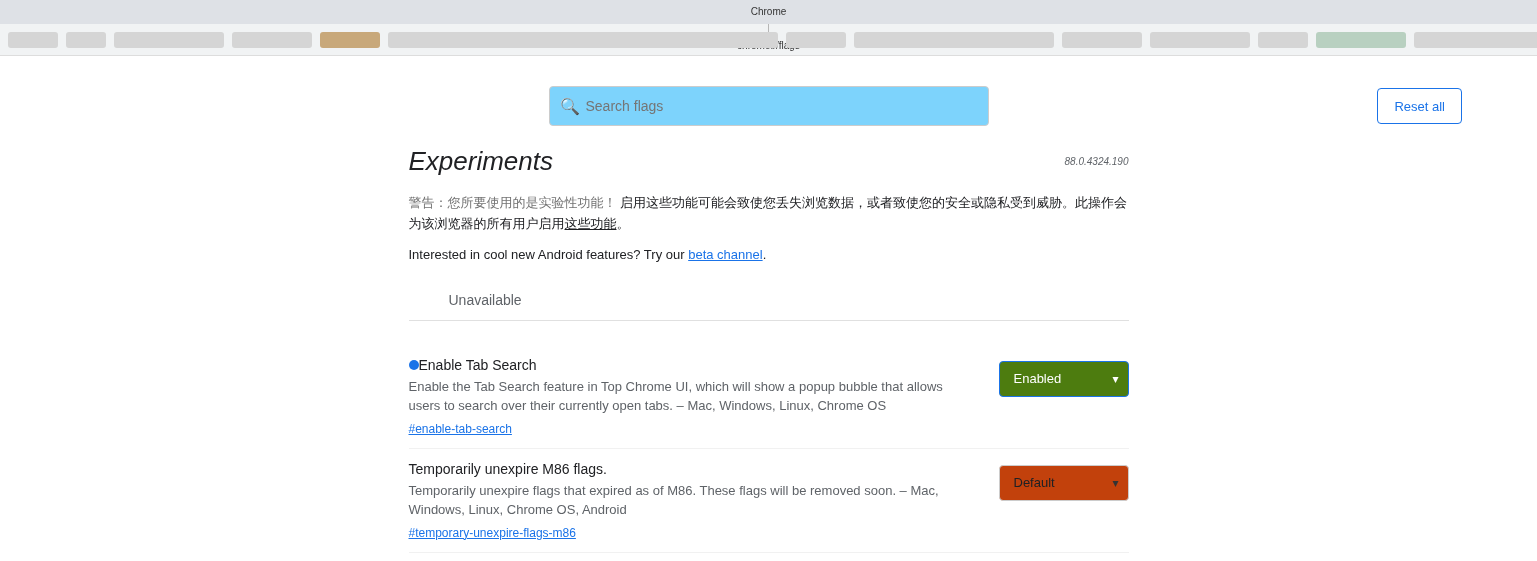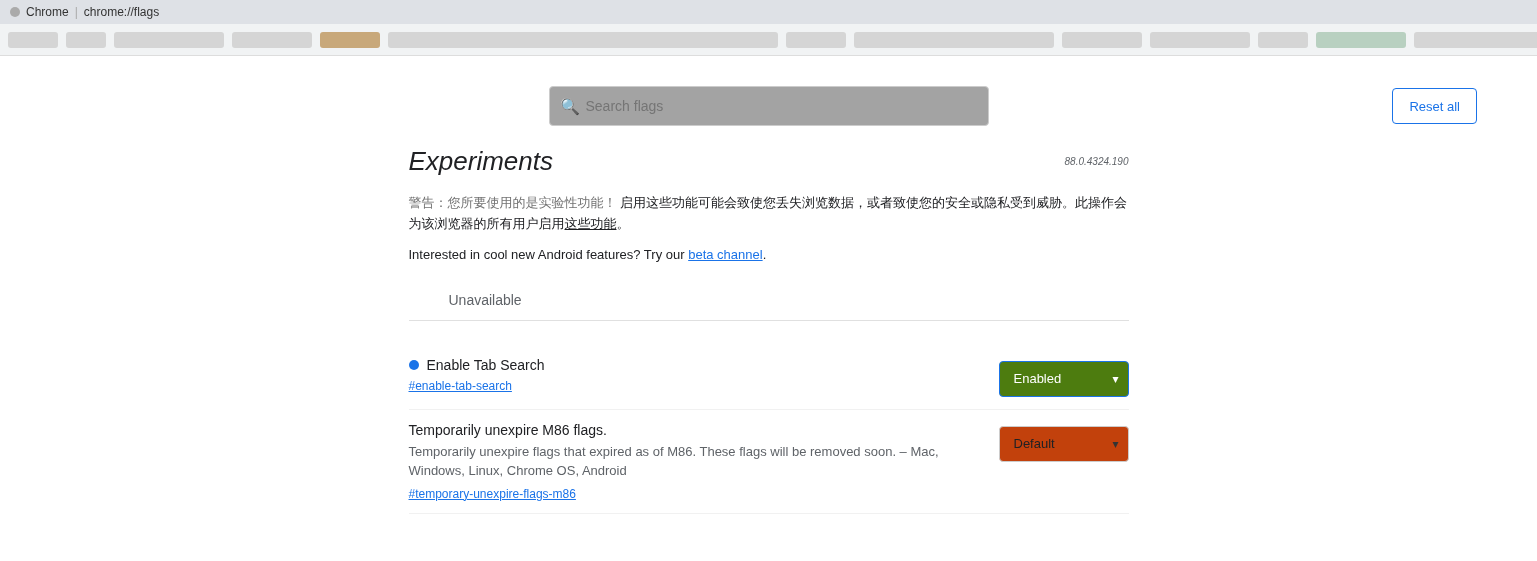--- a/index.html
+++ b/index.html
@@ -5,23 +5,24 @@
     * { box-sizing: border-box; margin: 0; padding: 0; }
     body { font-family: 'Segoe UI', Arial, sans-serif; background: #f2f2f2; font-size: 14px; }
 
     
     .title-bar {
       background: #dee1e6;
       height: 24px;
       display: flex;
       align-items: center;
       padding: 0 10px;
-      font-size: 12px;
+      font-size: 10px;
       color: #333;
       gap: 6px;
+      flex-direction: column;
     }
     .title-bar-dot {
       width: 10px; height: 10px;
       border-radius: 50%;
       background: #aaa;
       display: inline-block;
     }
     .title-bar-sep {
       color: #aaa;
     }
@@ -75,33 +76,33 @@
     }
     .search-input {
       width: 100%;
       height: 40px;
       border: 1px solid #ccc;
       border-radius: 4px;
       padding: 0 12px 0 36px;
       font-size: 14px;
       color: #333;
       outline: none;
-      background: #a3a3a3;
+      background: #7dd3fc;
     }
     .reset-all-btn {
       height: 36px;
       padding: 0 16px;
       border: 1px solid #1a73e8;
       background: #fff;
       color: #1a73e8;
       border-radius: 4px;
       font-size: 13px;
       cursor: pointer;
       position: absolute;
-      right: 0;
+      right: 15px;
       margin-right: 60px;
     }
 
     
     .main-container {
       max-width: 760px;
       margin: 0 auto;
       padding: 0 20px;
     }
 
@@ -179,21 +180,20 @@
     .flag-info {
       flex: 1;
     }
     .flag-title {
       font-size: 14px;
       font-weight: 500;
       color: #202124;
       margin-bottom: 4px;
       display: flex;
       align-items: center;
-      gap: 8px;
     }
     .flag-dot {
       width: 10px;
       height: 10px;
       border-radius: 50%;
       background: #1a73e8;
       display: inline-block;
       flex-shrink: 0;
     }
     .flag-description {
@@ -305,20 +305,21 @@
     <div class="tabs">
       <div class="tab">Unavailable</div>
     </div>
 
     <div class="flag-item">
       <div class="flag-info">
         <div class="flag-title">
           <span class="flag-dot"></span>
           <span>Enable Tab Search</span>
         </div>
+        <div class="flag-description">Enable the Tab Search feature in Top Chrome UI, which will show a popup bubble that allows users to search over their currently open tabs. – Mac, Windows, Linux, Chrome OS</div>
         <a class="flag-link">#enable-tab-search</a>
       </div>
       <div class="flag-dropdown-wrapper">
         <div class="dropdown-wrap">
           <select class="flag-dropdown enabled-style">
             <option>Default</option>
             <option selected="">Enabled</option>
             <option>Disabled</option>
           </select>
           <span class="dropdown-arrow">▾</span>

